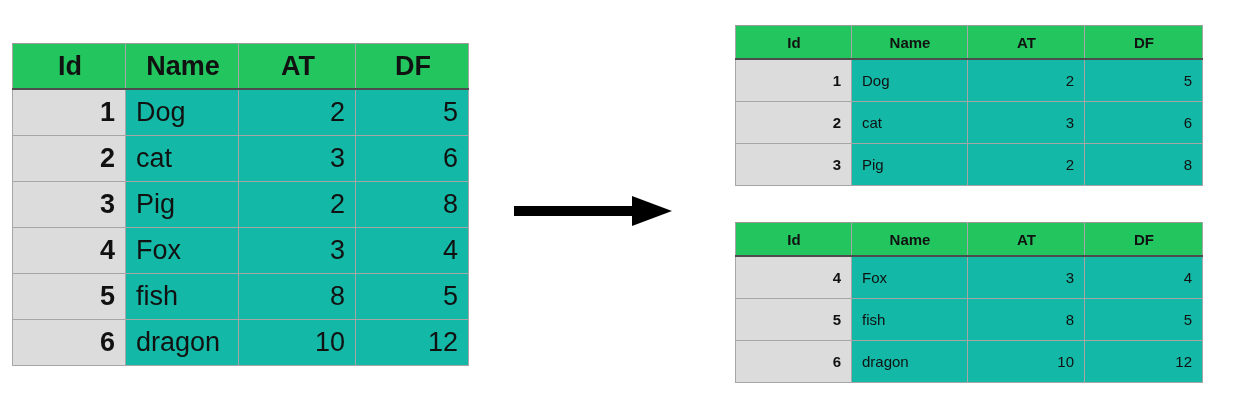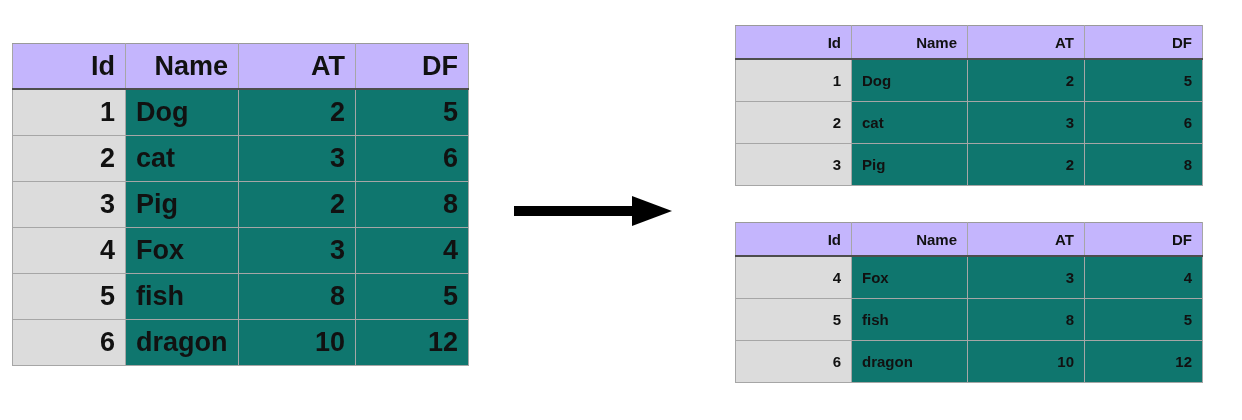--- a/index.html
+++ b/index.html
@@ -27,29 +27,29 @@
     width: 100%;
     height: 100%;
     background: #ffffff;
   }
 
   table.grid th,
   table.grid td {
     border: 1px solid #a6a6a6;
     padding: 0 10px;
     vertical-align: middle;
-    background: #0f766e;
-    font-weight: bold;
+    background: #14b8a6;
+    font-weight: normal;
     white-space: nowrap;
     overflow: hidden;
   }
 
   table.grid thead th {
-    background: #c4b5fd;
-    text-align: right;
+    background: #22c55e;
+    text-align: center;
     font-weight: bold;
     border-bottom: 2px solid #4d4d4d;
     border-top-color: #9a9a9a;
   }
 
   table.grid tbody td.idcell {
     background: #dcdcdc;
     text-align: right;
     font-weight: bold;
   }

